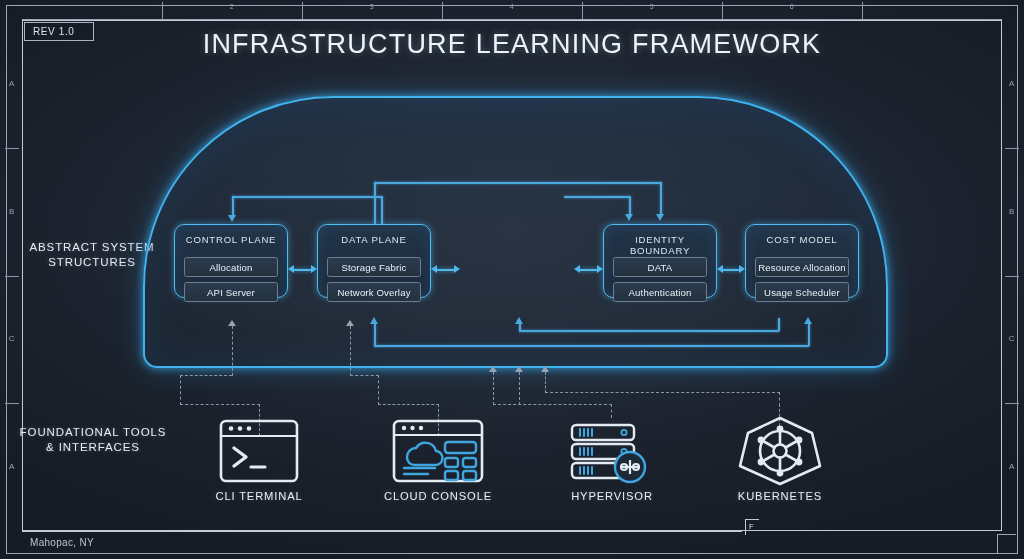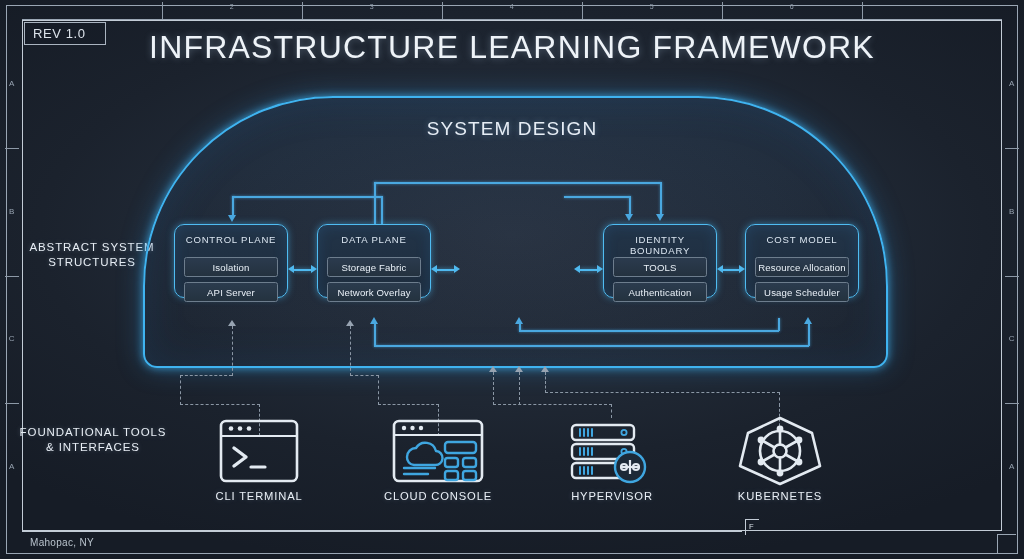--- a/index.html
+++ b/index.html
@@ -47,21 +47,21 @@
     font-size:8px;color:#98a4b2;letter-spacing:.5px;
   }
   .zone-div{
     position:absolute;left:3px;width:14px;height:1.2px;background:#8d99a7;
   }
 
   .rev-tag{
     position:absolute;left:24px;top:22px;
     padding:3px 19px 3px 8px;
     border:1.3px solid #aab4c0;
-    font-size:13px;color:#dce3ea;letter-spacing:.6px;
+    font-size:10px;color:#dce3ea;letter-spacing:.6px;
     background:rgba(22,28,38,.55);
   }
   .footer-block{
     position:absolute;left:22px;bottom:4px;width:720px;height:24px;
     border-top:1.4px solid #c3ccd6;
     box-sizing:border-box;
   }
   .footer-text{
     position:absolute;left:8px;top:5px;
     font-size:10px;color:#b9c3cd;letter-spacing:.3px;
@@ -76,21 +76,21 @@
     position:absolute;left:3px;top:2px;font-size:7.5px;color:#dbe2e9;
   }
   .corner-br{
     position:absolute;right:8px;bottom:6px;width:18px;height:18px;
     border-left:1.5px solid #9aa6b4;border-top:1.5px solid #9aa6b4;
   }
 
   
   .main-title{
     position:absolute;top:29px;left:0;width:1024px;text-align:center;
-    font-size:32px;letter-spacing:1.2px;color:#eef3f8;
+    font-size:27px;letter-spacing:1.2px;color:#eef3f8;
     font-weight:400;
     text-shadow:0 0 7px rgba(190,215,240,.35);
   }
   .dome-title{
     position:absolute;top:118px;left:0;width:1024px;text-align:center;
     font-size:19px;letter-spacing:1.1px;color:#e6edf5;font-weight:400;
     text-shadow:0 0 6px rgba(150,200,240,.4);
     z-index:6;
   }
 
@@ -242,21 +242,20 @@
     <div class="footer-text">Mahopac, NY</div>
   </div>
   <div class="corner-f">
     <span>F</span>
   </div>
   <div class="corner-br"></div>
 
   <div class="main-title">INFRASTRUCTURE LEARNING FRAMEWORK</div>
 
   <div class="dome"></div>
-  <div class="dome-title">SYSTEM DESIGN</div>
 
   <div class="side-caption" id="cap-abstract">ABSTRACT SYSTEM STRUCTURES</div>
   <div class="side-caption" id="cap-foundational">FOUNDATIONAL TOOLS &amp; INTERFACES</div>
 
   <div class="route">
     <div class="h" style="left:232px;top:196px;width:150px;"></div>
     <div class="v" style="left:232px;top:196px;height:20px;"></div>
     <div class="arr-d" style="left:227.7px;top:215px;"></div>
     <div class="v" style="left:381px;top:196px;height:28px;"></div>
   </div>
@@ -315,34 +314,34 @@
   <div>
     <div class="dash-v" style="left:779px;top:404px;height:32px;"></div>
     <div class="dash-h" style="left:545px;top:392px;width:235px;"></div>
     <div class="dash-v" style="left:779px;top:392px;height:14px;"></div>
     <div class="dash-v" style="left:545px;top:372px;height:21px;"></div>
     <div class="dash-arr-u" style="left:541px;top:366px;"></div>
   </div>
 
   <div class="module" id="mod-0" style="left:174px;width:114px;">
     <div class="module-title">CONTROL PLANE</div>
-    <div class="sub s1">Isolation</div>
+    <div class="sub s1">Allocation</div>
     <div class="sub s2">API Server</div>
   </div>
 
   <div class="module" id="mod-1" style="left:317px;width:114px;">
     <div class="module-title">DATA PLANE</div>
     <div class="sub s1">Storage Fabric</div>
     <div class="sub s2">Network Overlay</div>
   </div>
 
 
   <div class="module" id="mod-3" style="left:603px;width:114px;">
     <div class="module-title">IDENTITY BOUNDARY</div>
-    <div class="sub s1">TOOLS</div>
+    <div class="sub s1">DATA</div>
     <div class="sub s2">Authentication</div>
   </div>
 
   <div class="module" id="mod-4" style="left:745px;width:114px;">
     <div class="module-title">COST MODEL</div>
     <div class="sub s1">Resource Allocation</div>
     <div class="sub s2">Usage Scheduler</div>
   </div>
 
   <div class="dbl-arrow" style="left:288px;width:29px;">

